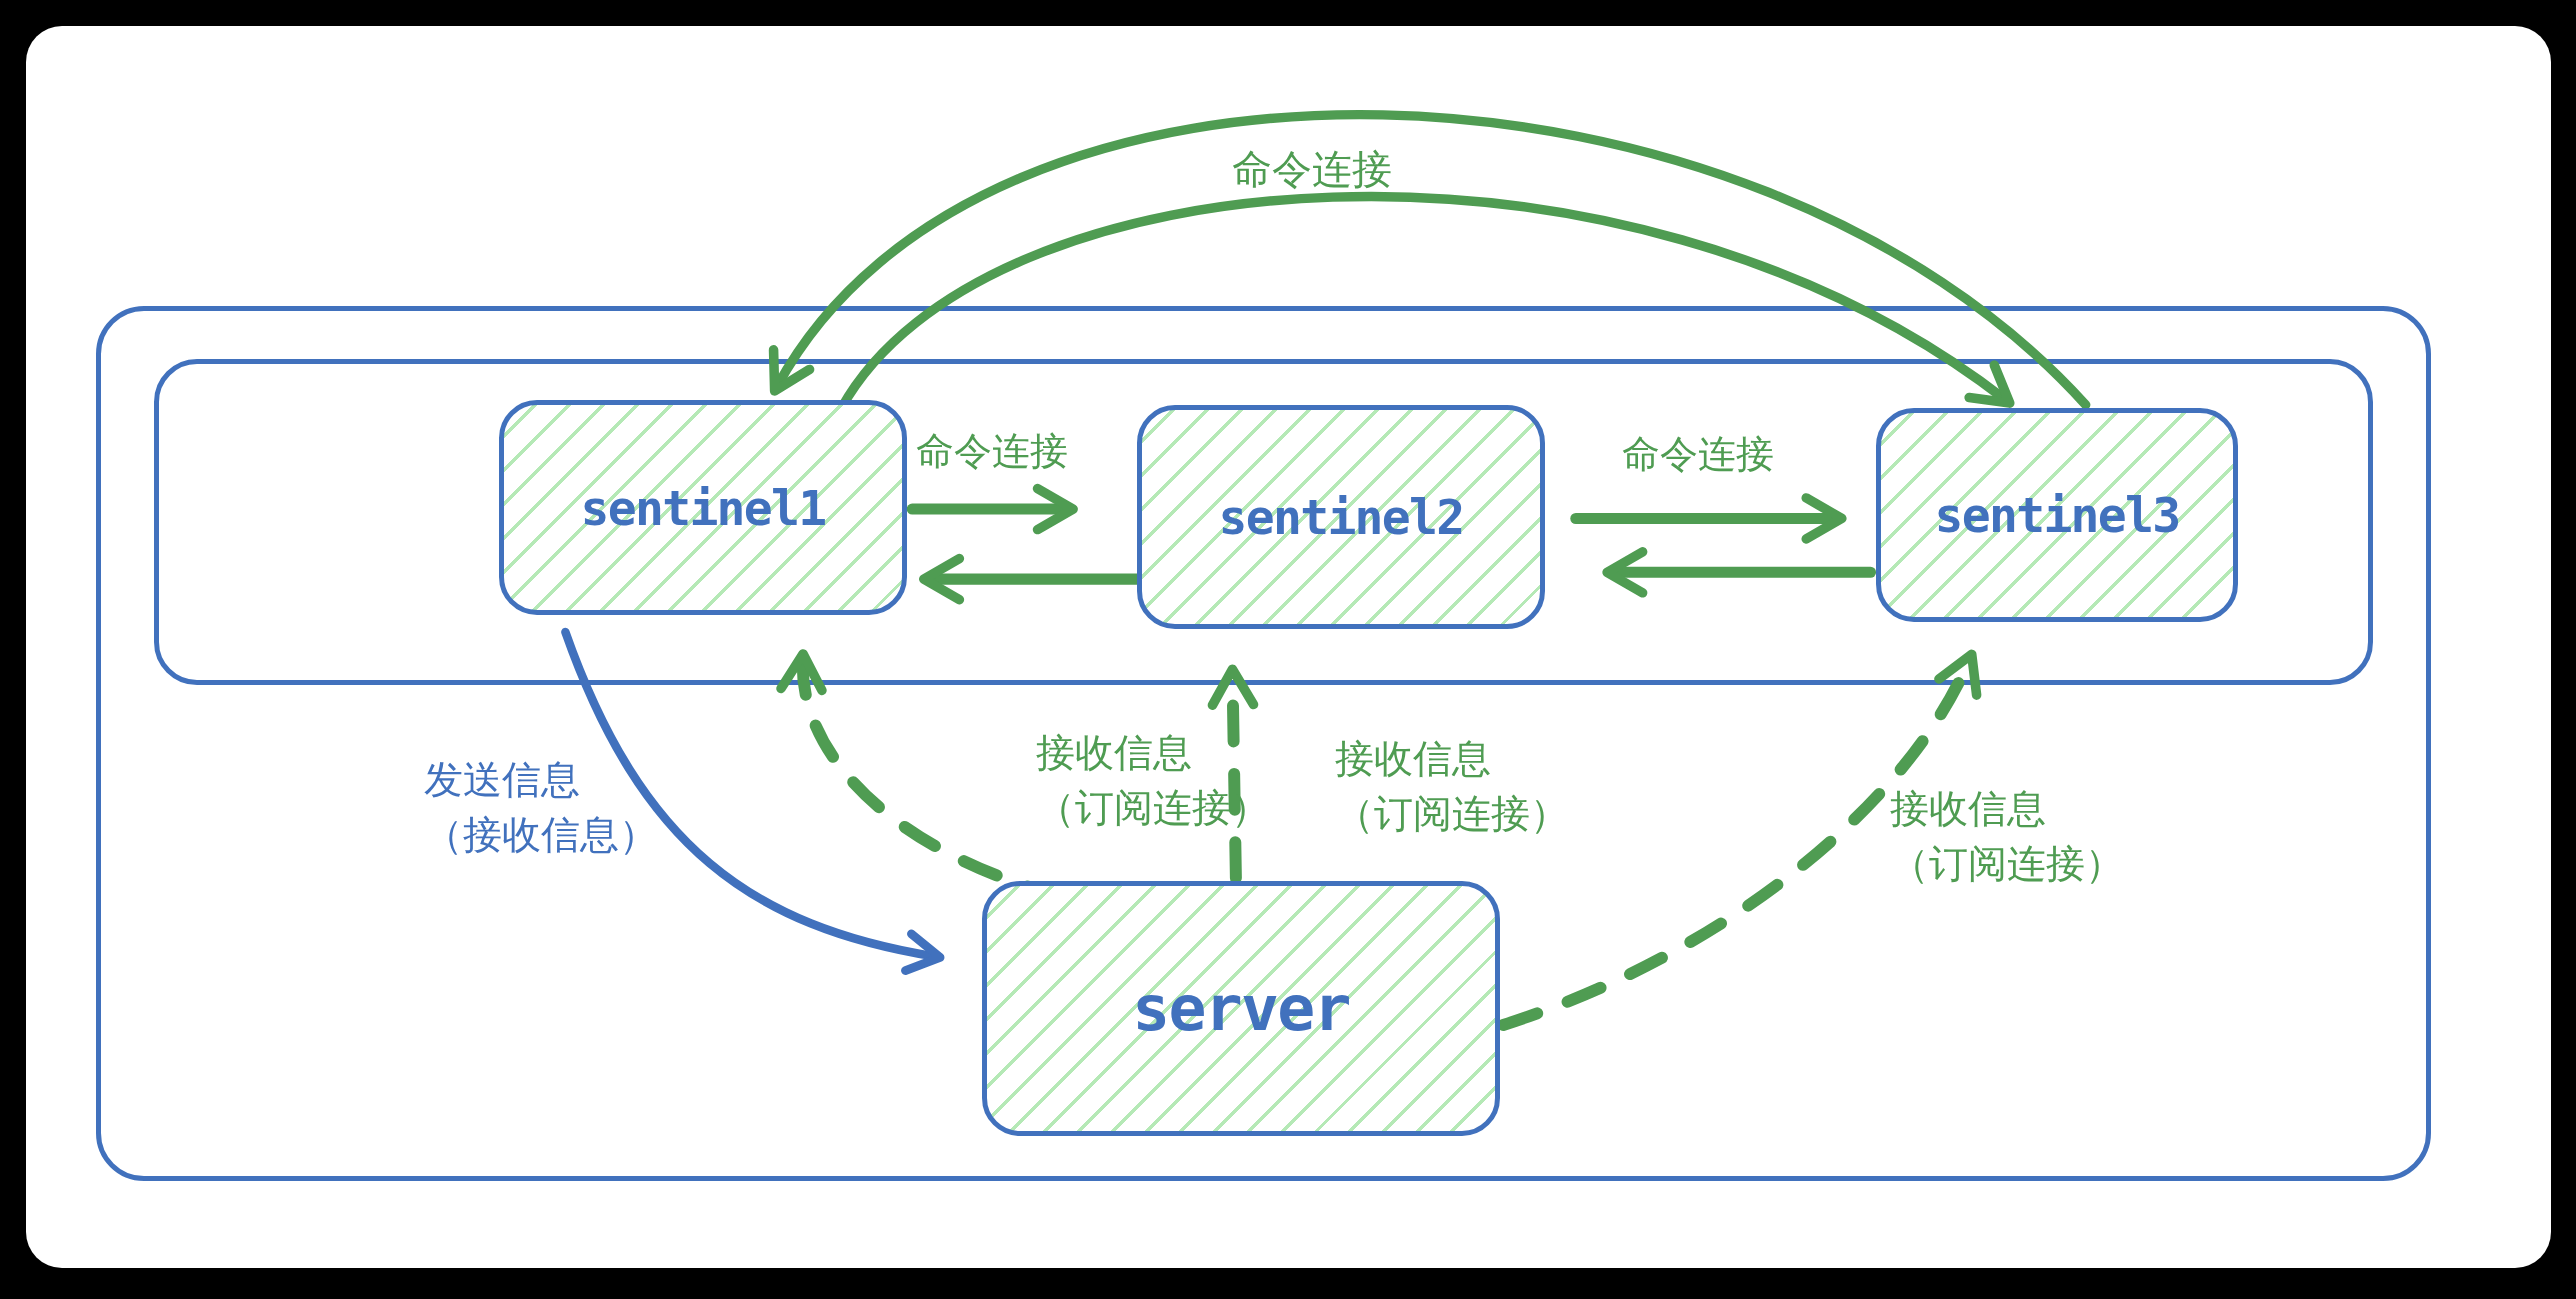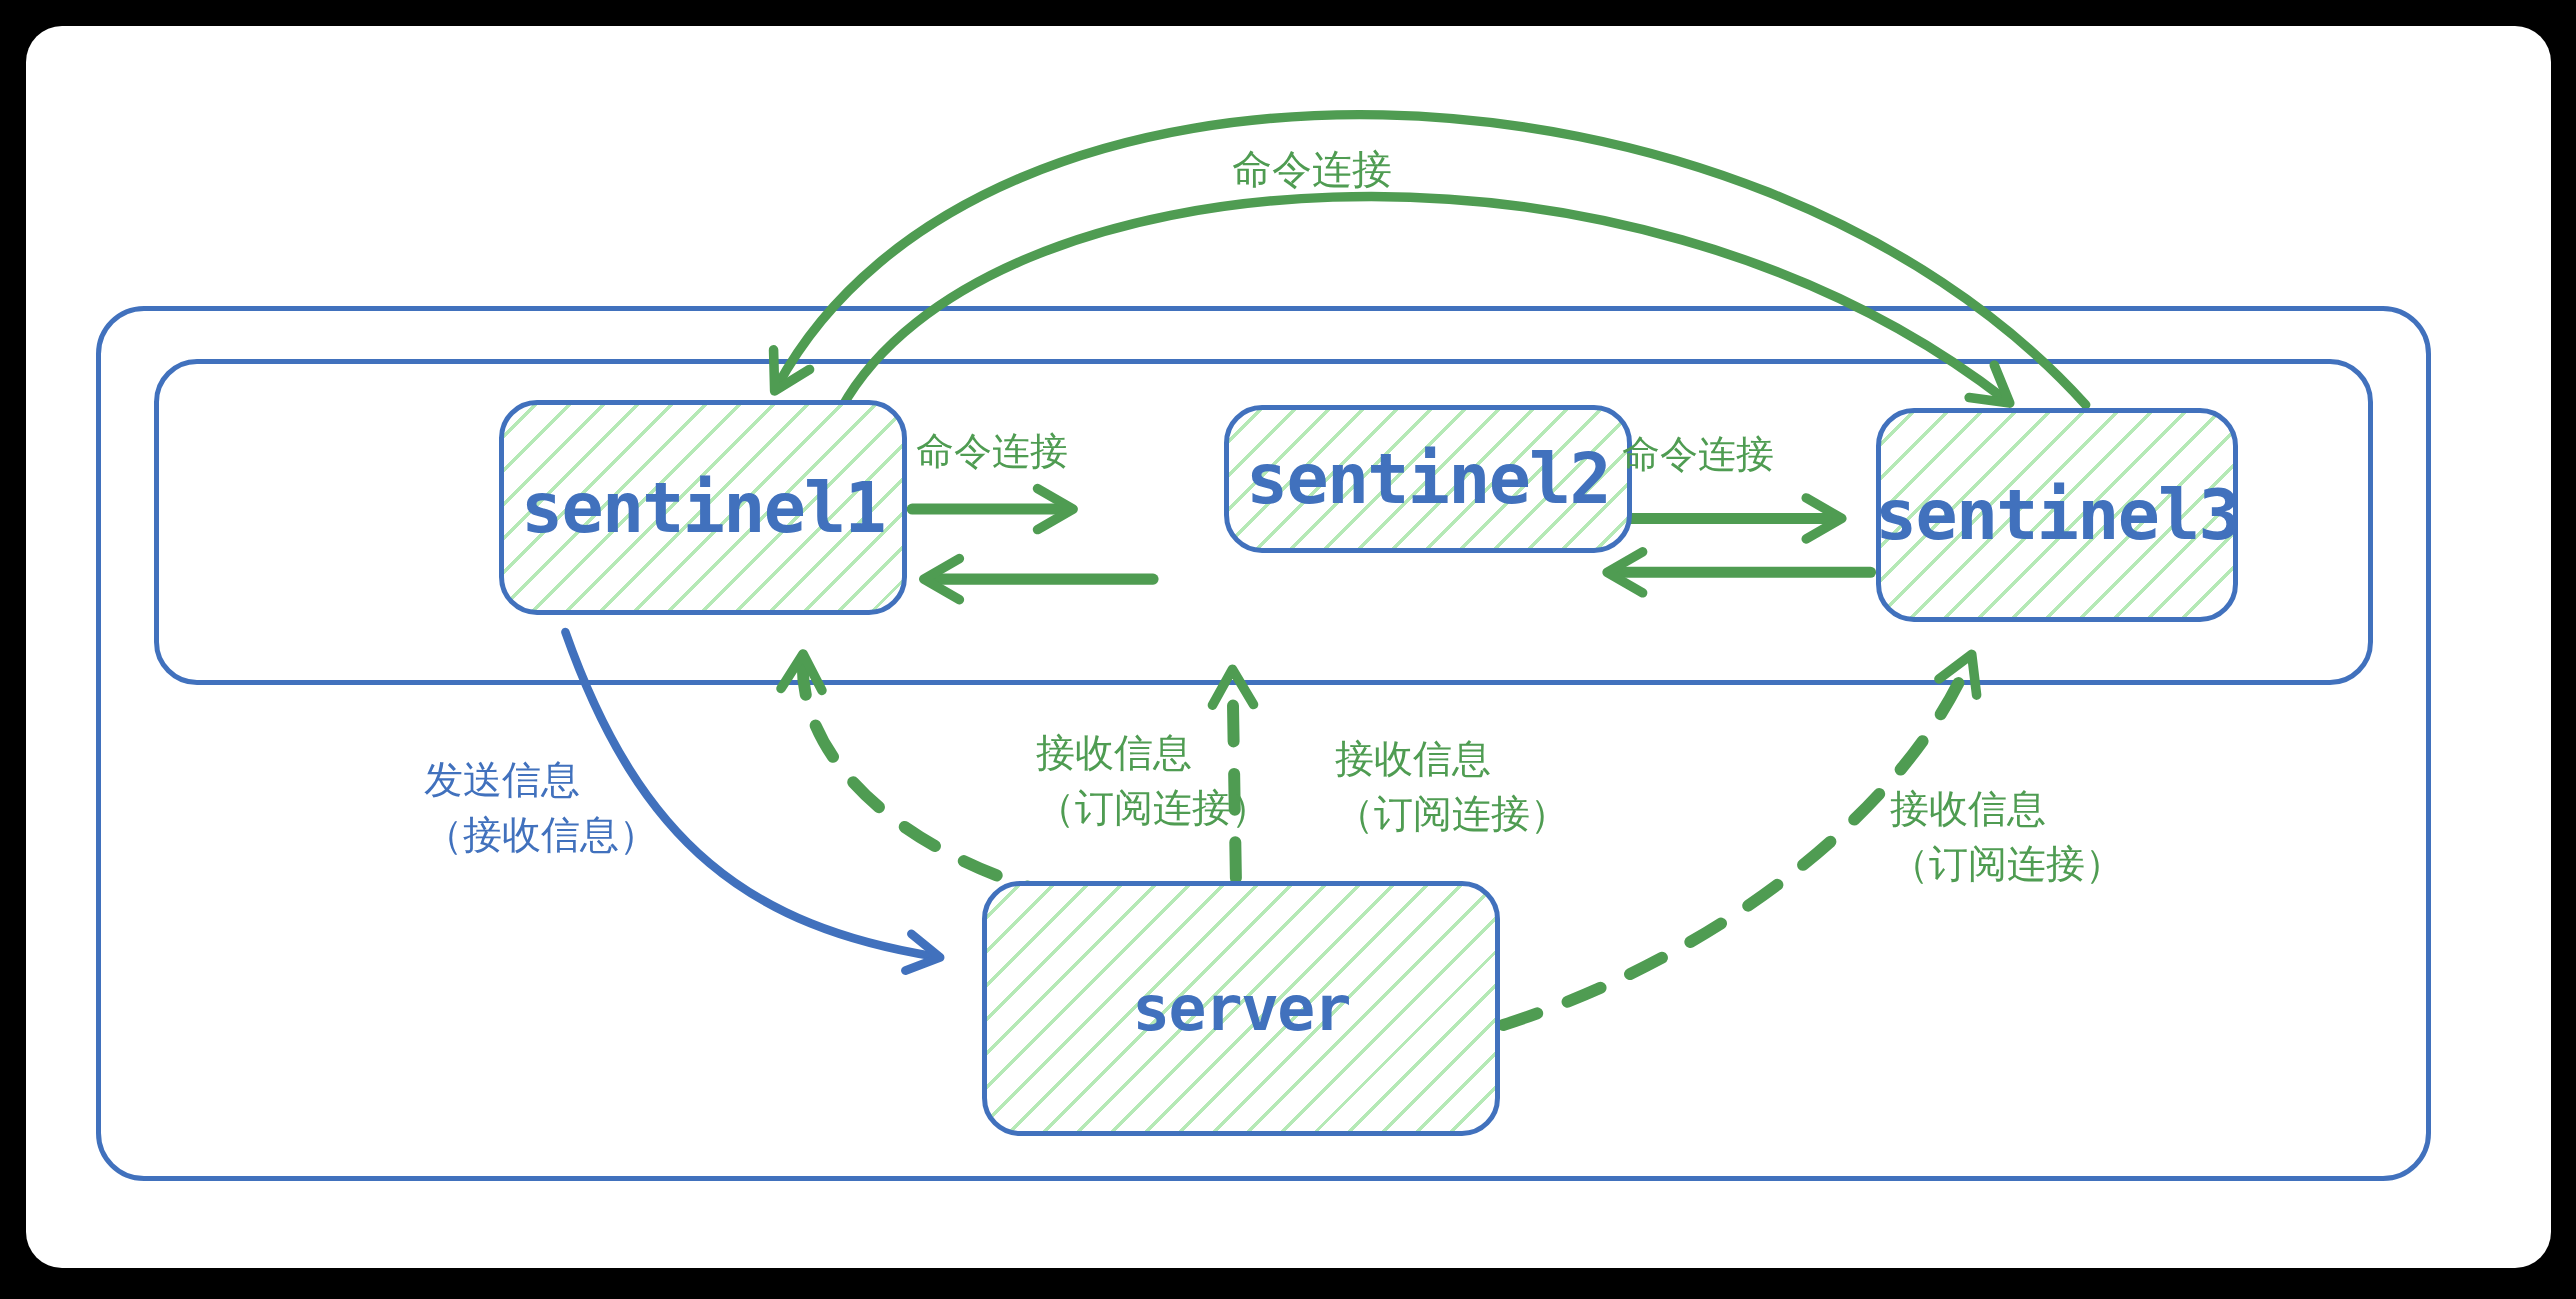--- a/index.html
+++ b/index.html
@@ -26,24 +26,24 @@
   .sys-label{position:absolute;left:145px;top:451px;width:333px;text-align:center;color:var(--blue);}
   .sys-line1{font-family:"DejaVu Sans Mono","Liberation Mono",monospace;font-weight:bold;font-size:55px;line-height:63px;letter-spacing:-1.7px;}
   .sys-line2{font-weight:bold;font-size:50px;line-height:65px;}
 
   .node{
     position:absolute;border:5.1px solid var(--blue);border-radius:38px;
     background-color:#fff;
     background-image:repeating-linear-gradient(135deg,rgba(0,0,0,0) 0 20.5px,var(--hatch) 20.5px 24px);
     display:flex;align-items:center;justify-content:center;
     color:var(--blue);font-family:"DejaVu Sans Mono","Liberation Mono",monospace;
-    font-weight:bold;font-size:70px;letter-spacing:-1.7px;
+    font-weight:bold;font-size:48px;letter-spacing:-1.7px;
   }
   #node-sentinel1{left:499px;top:400px;width:408px;height:215px;}
-  #node-sentinel2{left:1224px;top:405px;width:408px;height:148px;}
+  #node-sentinel2{left:1137px;top:405px;width:408px;height:224px;}
   #node-sentinel3{left:1876px;top:408px;width:362px;height:214px;}
   #node-server{left:982px;top:881px;width:518px;height:255px;font-size:63px;}
 
   .wires{position:absolute;left:0;top:0;width:2576px;height:1300px;}
   .wire-green{stroke:var(--green);stroke-width:13px;fill:none;stroke-linecap:round;}
   .wire-arc{stroke-width:11px;}
   .wire-dash{stroke-width:14px;stroke-dasharray:42 38;}
   .wire-blue{stroke:var(--blue);stroke-width:10px;fill:none;stroke-linecap:round;}
   .mk-green{fill:none;stroke:var(--green);stroke-width:7px;stroke-linecap:round;stroke-linejoin:round;}
   .mk-blue{fill:none;stroke:var(--blue);stroke-width:7px;stroke-linecap:round;stroke-linejoin:round;}

